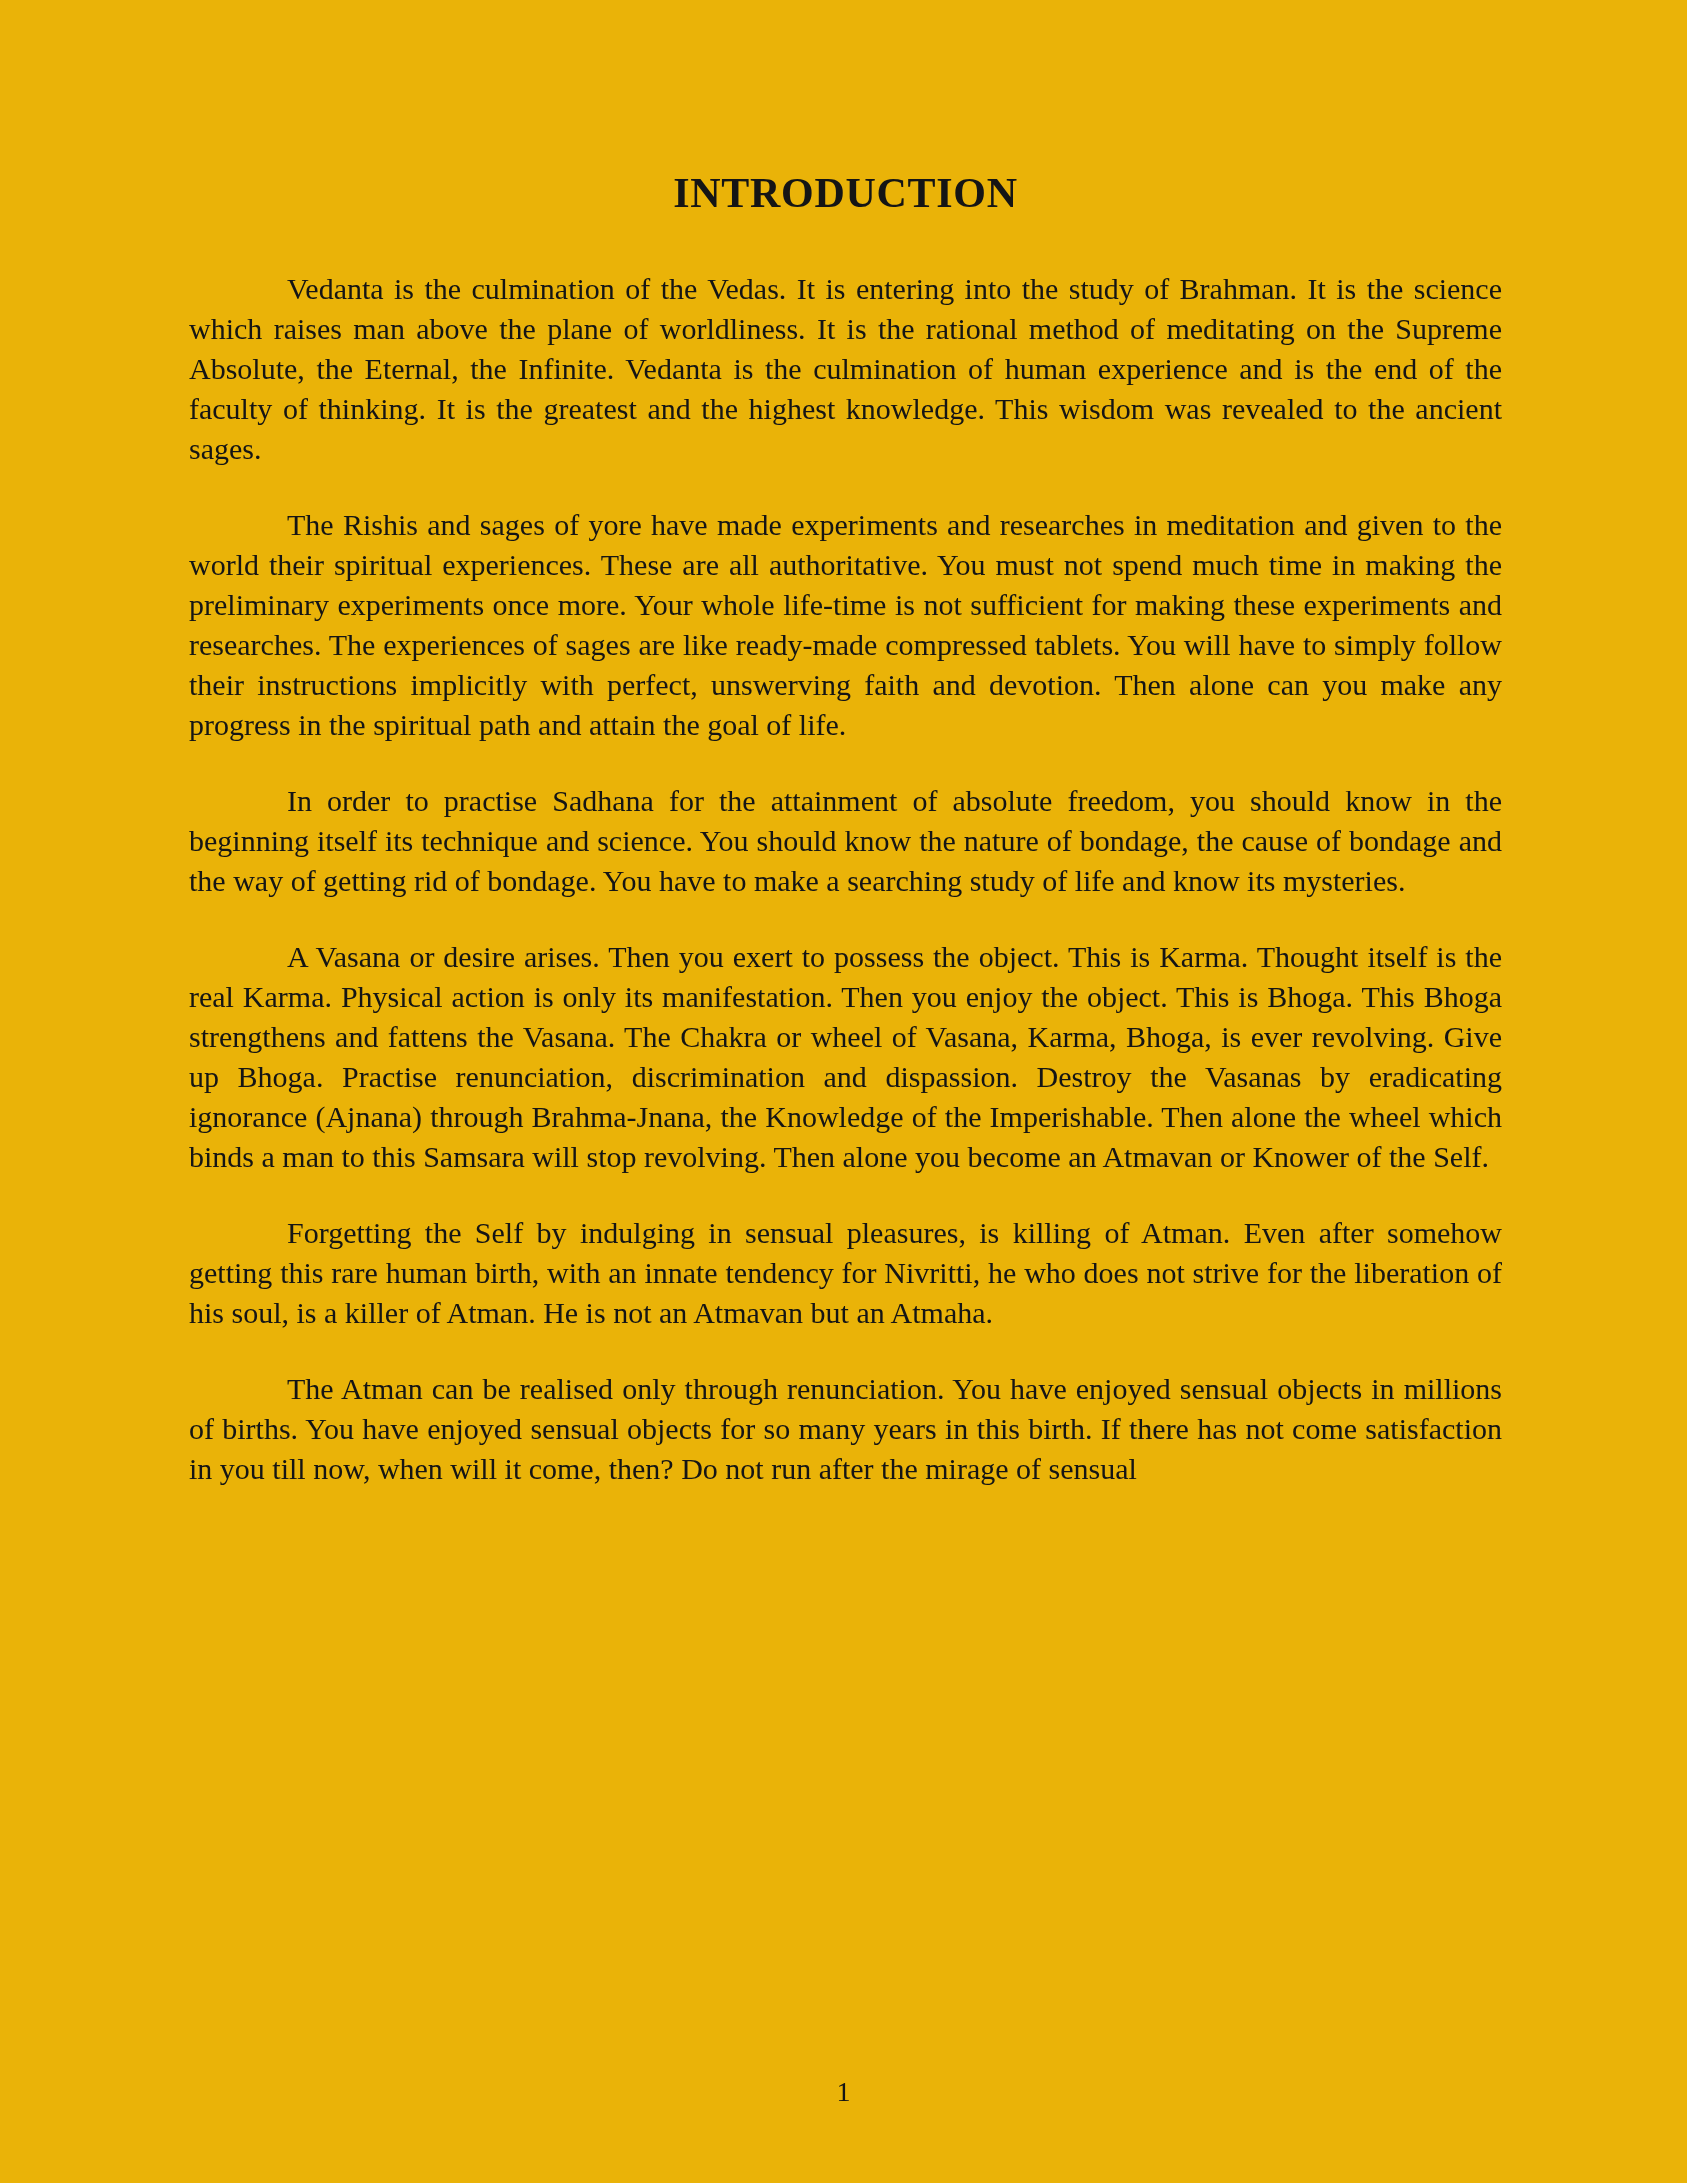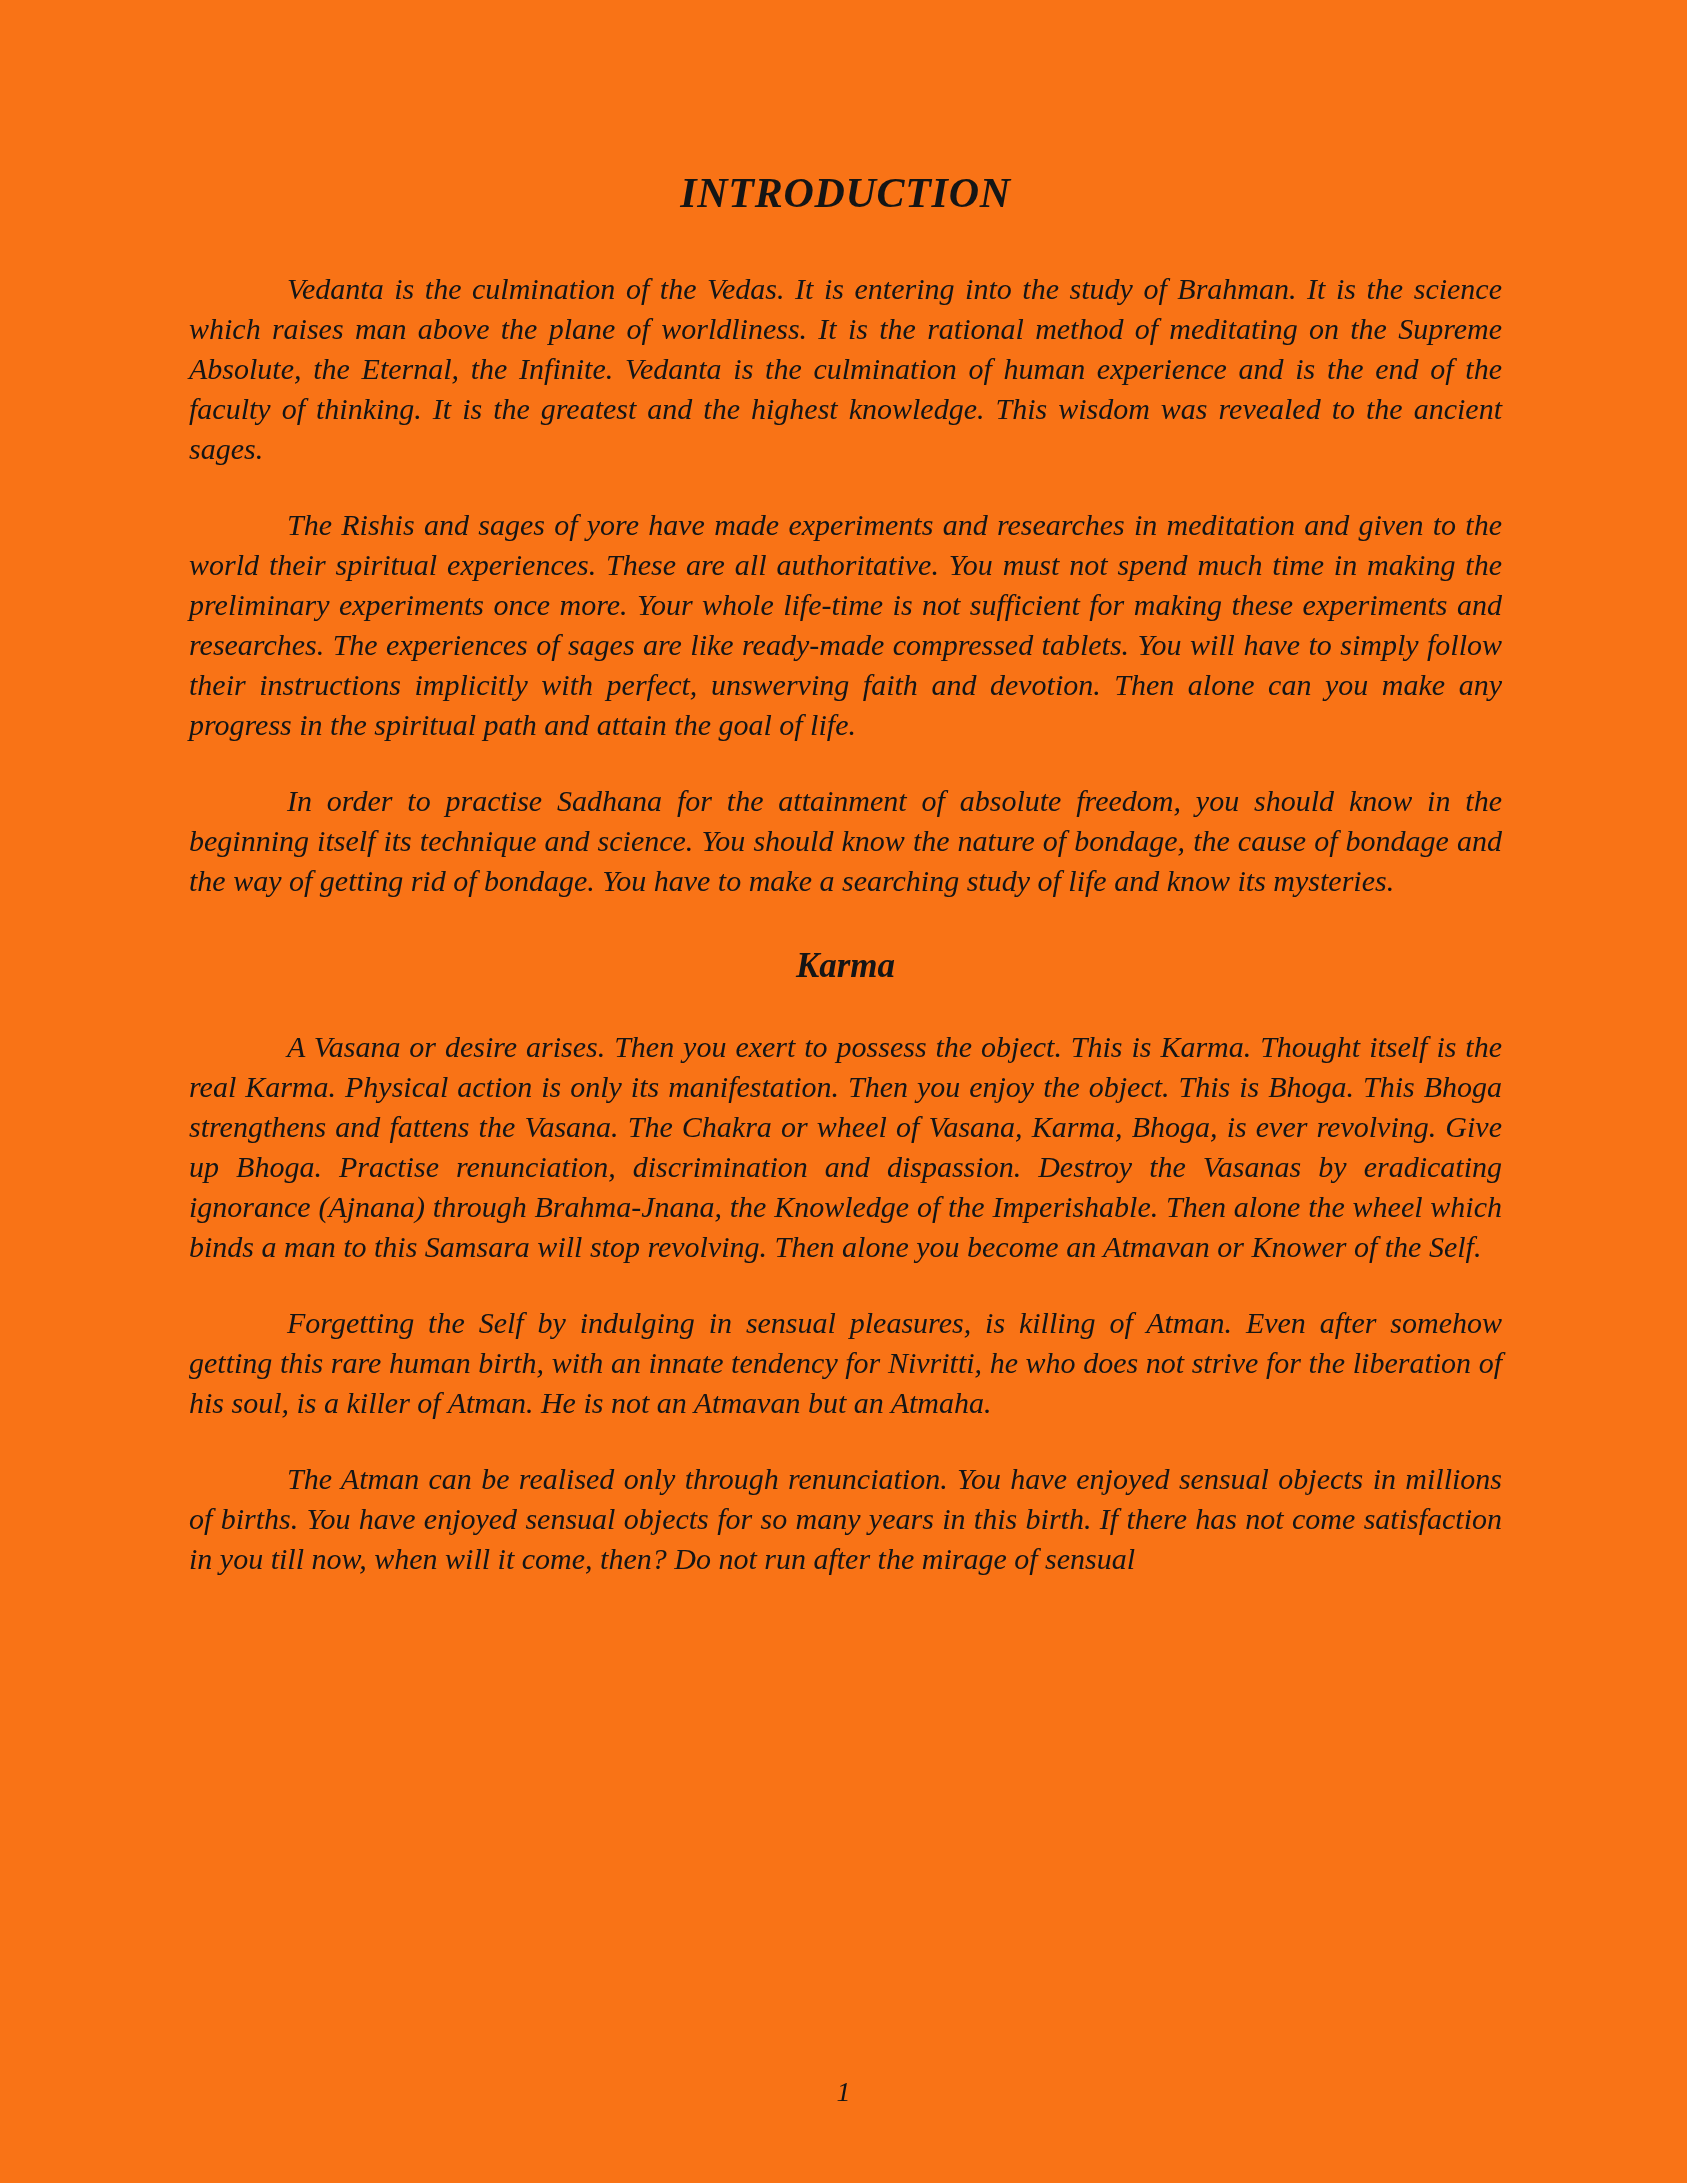--- a/index.html
+++ b/index.html
@@ -4,25 +4,24 @@
 <style>
   html, body {
     margin: 0;
     padding: 0;
     background: #ffffff;
   }
   .page {
     position: relative;
     width: 1687px;
     height: 2183px;
-    background: #f97316;
+    background: #eab308;
     font-family: "Liberation Serif", "DejaVu Serif", serif;
     color: #151515;
     overflow: hidden;
-    font-style: italic;
   }
   .content {
     position: absolute;
     left: 189px;
     top: 169px;
     width: 1313px;
   }
   .doc-title {
     font-size: 42px;
     font-weight: bold;
@@ -59,21 +58,20 @@
   <div class="content">
 
     <h1 class="doc-title">INTRODUCTION</h1>
 
     <p class="para">Vedanta is the culmination of the Vedas. It is entering into the study of Brahman. It is the science which raises man above the plane of worldliness. It is the rational method of meditating on the Supreme Absolute, the Eternal, the Infinite. Vedanta is the culmination of human experience and is the end of the faculty of thinking. It is the greatest and the highest knowledge. This wisdom was revealed to the ancient sages.</p>
 
     <p class="para">The Rishis and sages of yore have made experiments and researches in meditation and given to the world their spiritual experiences. These are all authoritative. You must not spend much time in making the preliminary experiments once more. Your whole life-time is not sufficient for making these experiments and researches. The experiences of sages are like ready-made compressed tablets. You will have to simply follow their instructions implicitly with perfect, unswerving faith and devotion. Then alone can you make any progress in the spiritual path and attain the goal of life.</p>
 
     <p class="para">In order to practise Sadhana for the attainment of absolute freedom, you should know in the beginning itself its technique and science. You should know the nature of bondage, the cause of bondage and the way of getting rid of bondage. You have to make a searching study of life and know its mysteries.</p>
 
-    <h2 class="section-heading">Karma</h2>
 
 
     <p class="para">A Vasana or desire arises. Then you exert to possess the object. This is Karma. Thought itself is the real Karma. Physical action is only its manifestation. Then you enjoy the object. This is Bhoga. This Bhoga strengthens and fattens the Vasana. The Chakra or wheel of Vasana, Karma, Bhoga, is ever revolving. Give up Bhoga. Practise renunciation, discrimination and dispassion. Destroy the Vasanas by eradicating ignorance (Ajnana) through Brahma-Jnana, the Knowledge of the Imperishable. Then alone the wheel which binds a man to this Samsara will stop revolving. Then alone you become an Atmavan or Knower of the Self.</p>
 
 
     <p class="para">Forgetting the Self by indulging in sensual pleasures, is killing of Atman. Even after somehow getting this rare human birth, with an innate tendency for Nivritti, he who does not strive for the liberation of his soul, is a killer of Atman. He is not an Atmavan but an Atmaha.</p>
 
 
     <p class="para">The Atman can be realised only through renunciation. You have enjoyed sensual objects in millions of births. You have enjoyed sensual objects for so many years in this birth. If there has not come satisfaction in you till now, when will it come, then? Do not run after the mirage of sensual</p>
 

